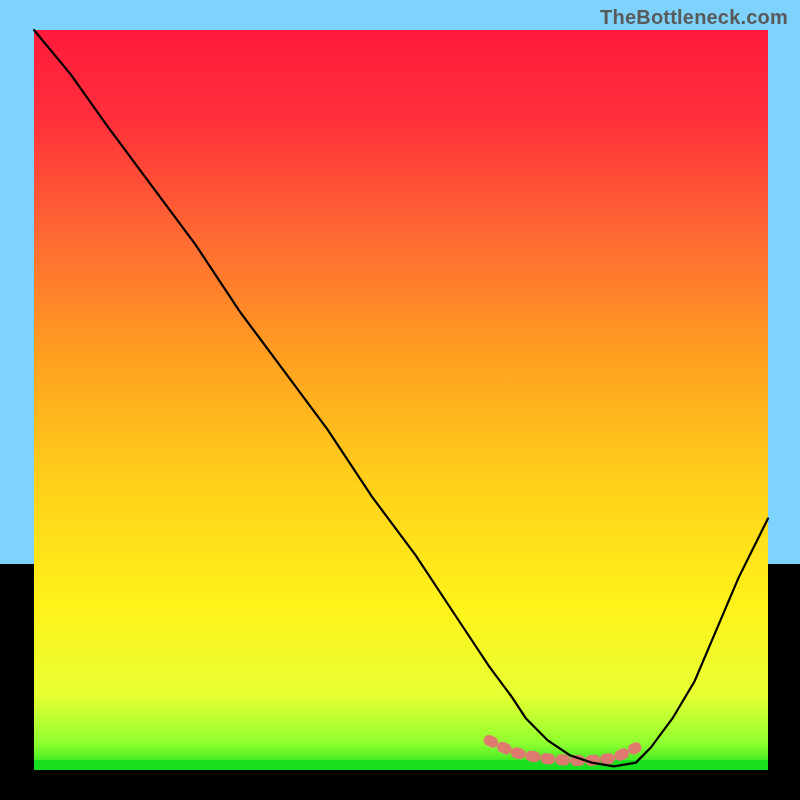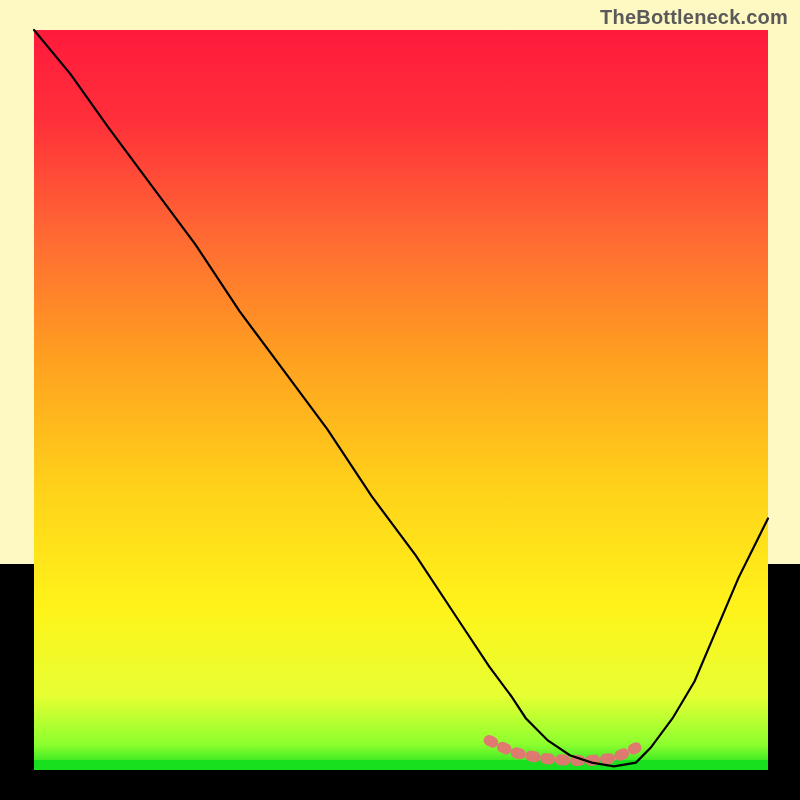--- a/index.html
+++ b/index.html
@@ -8,21 +8,21 @@
     width: 800px;
     height: 800px;
     background: #000;
     overflow: hidden;
     font-family: Arial, Helvetica, sans-serif;
   }
   .frame {
     position: relative;
     width: 800px;
     height: 564px;
-    background: #fef9c3;
+    background: #7dd3fc;
   }
   .watermark {
     position: absolute;
     top: 6px;
     right: 12px;
     color: #5a5a5a;
     font-size: 20px;
     font-weight: 600;
     letter-spacing: 0.2px;
     z-index: 5;

